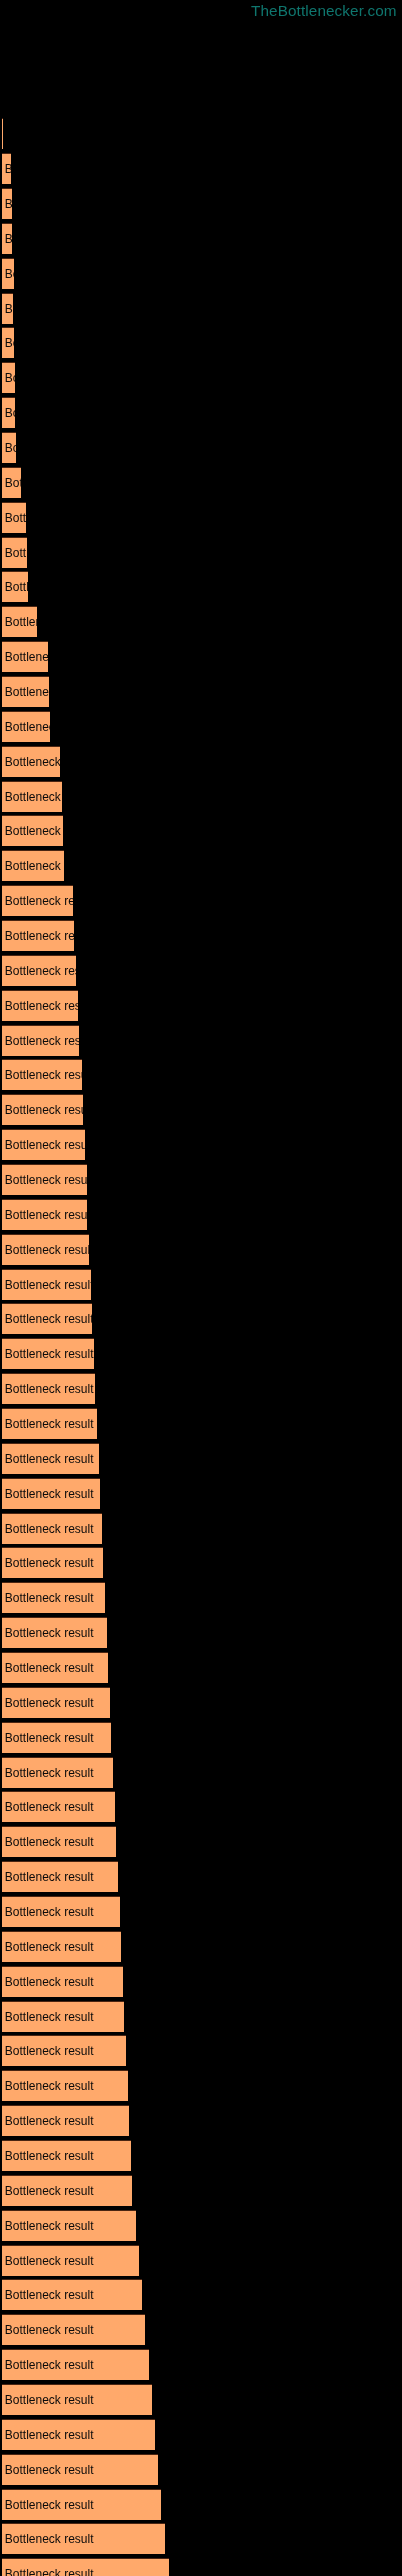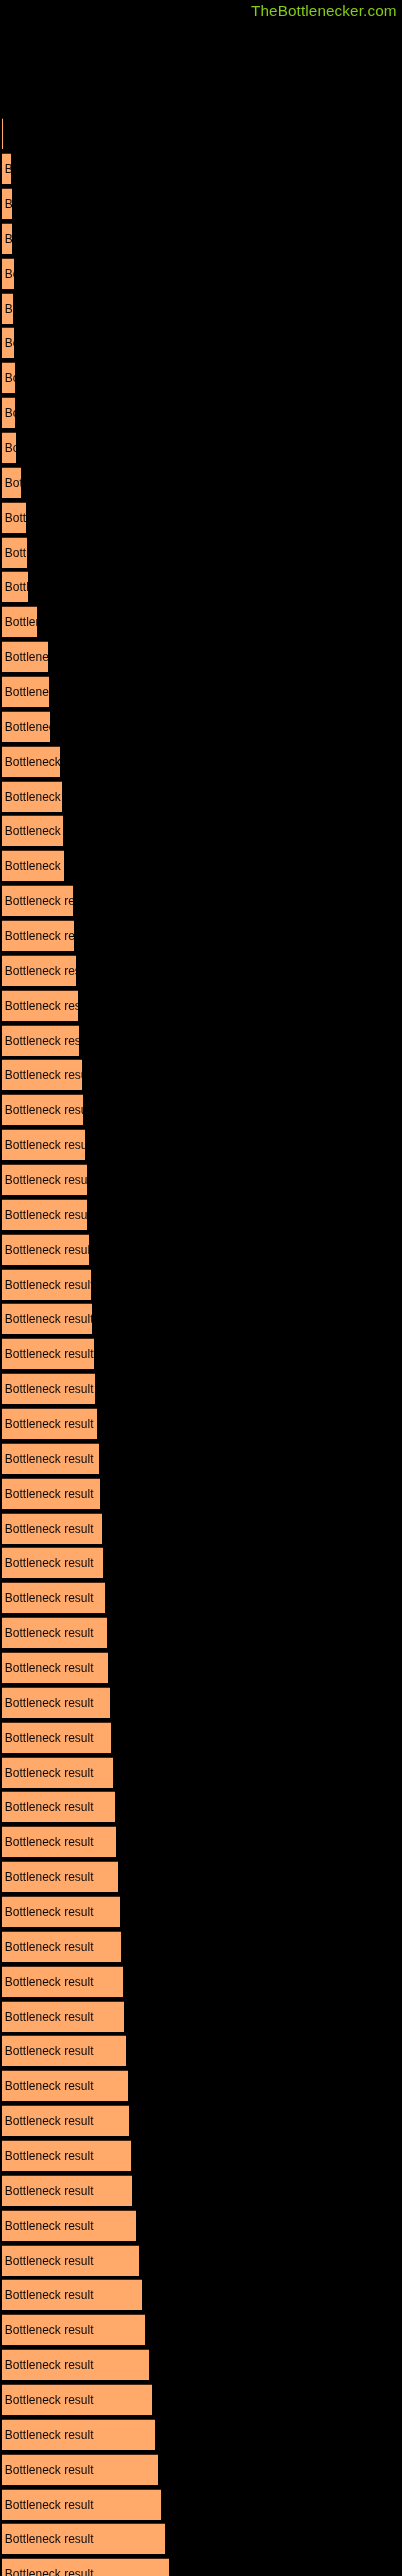--- a/index.html
+++ b/index.html
@@ -1,18 +1,18 @@
 <!DOCTYPE html>
 <html style="font-size:13px"><head>
 <meta charset="utf-8">
 <style>
   html,body{margin:0;padding:0;background:#000;}
   body{width:403px;height:2576px;position:relative;overflow:hidden;
        font-family:"Liberation Sans",sans-serif;}
-  #watermark{position:absolute;right:6.4px;top:1.6px;color:#84cc16;
+  #watermark{position:absolute;right:6.4px;top:1.6px;color:#0f766e;
              font-size:15.3px;letter-spacing:0.1px;white-space:nowrap;}
   #plot{position:absolute;left:0;top:0;width:403px;height:2576px;}
   .bar{position:absolute;left:1.6px;height:31px;background:#ffa96b;
        border-top:1.6px solid #4a2512;box-sizing:border-box;overflow:hidden;}
   .bar-label{position:absolute;left:3.2px;top:50%;transform:translateY(-50%);
              color:#0b0b0b;font-size:12px;white-space:nowrap;line-height:1;}
 </style>
 </head>
 <body>
 

